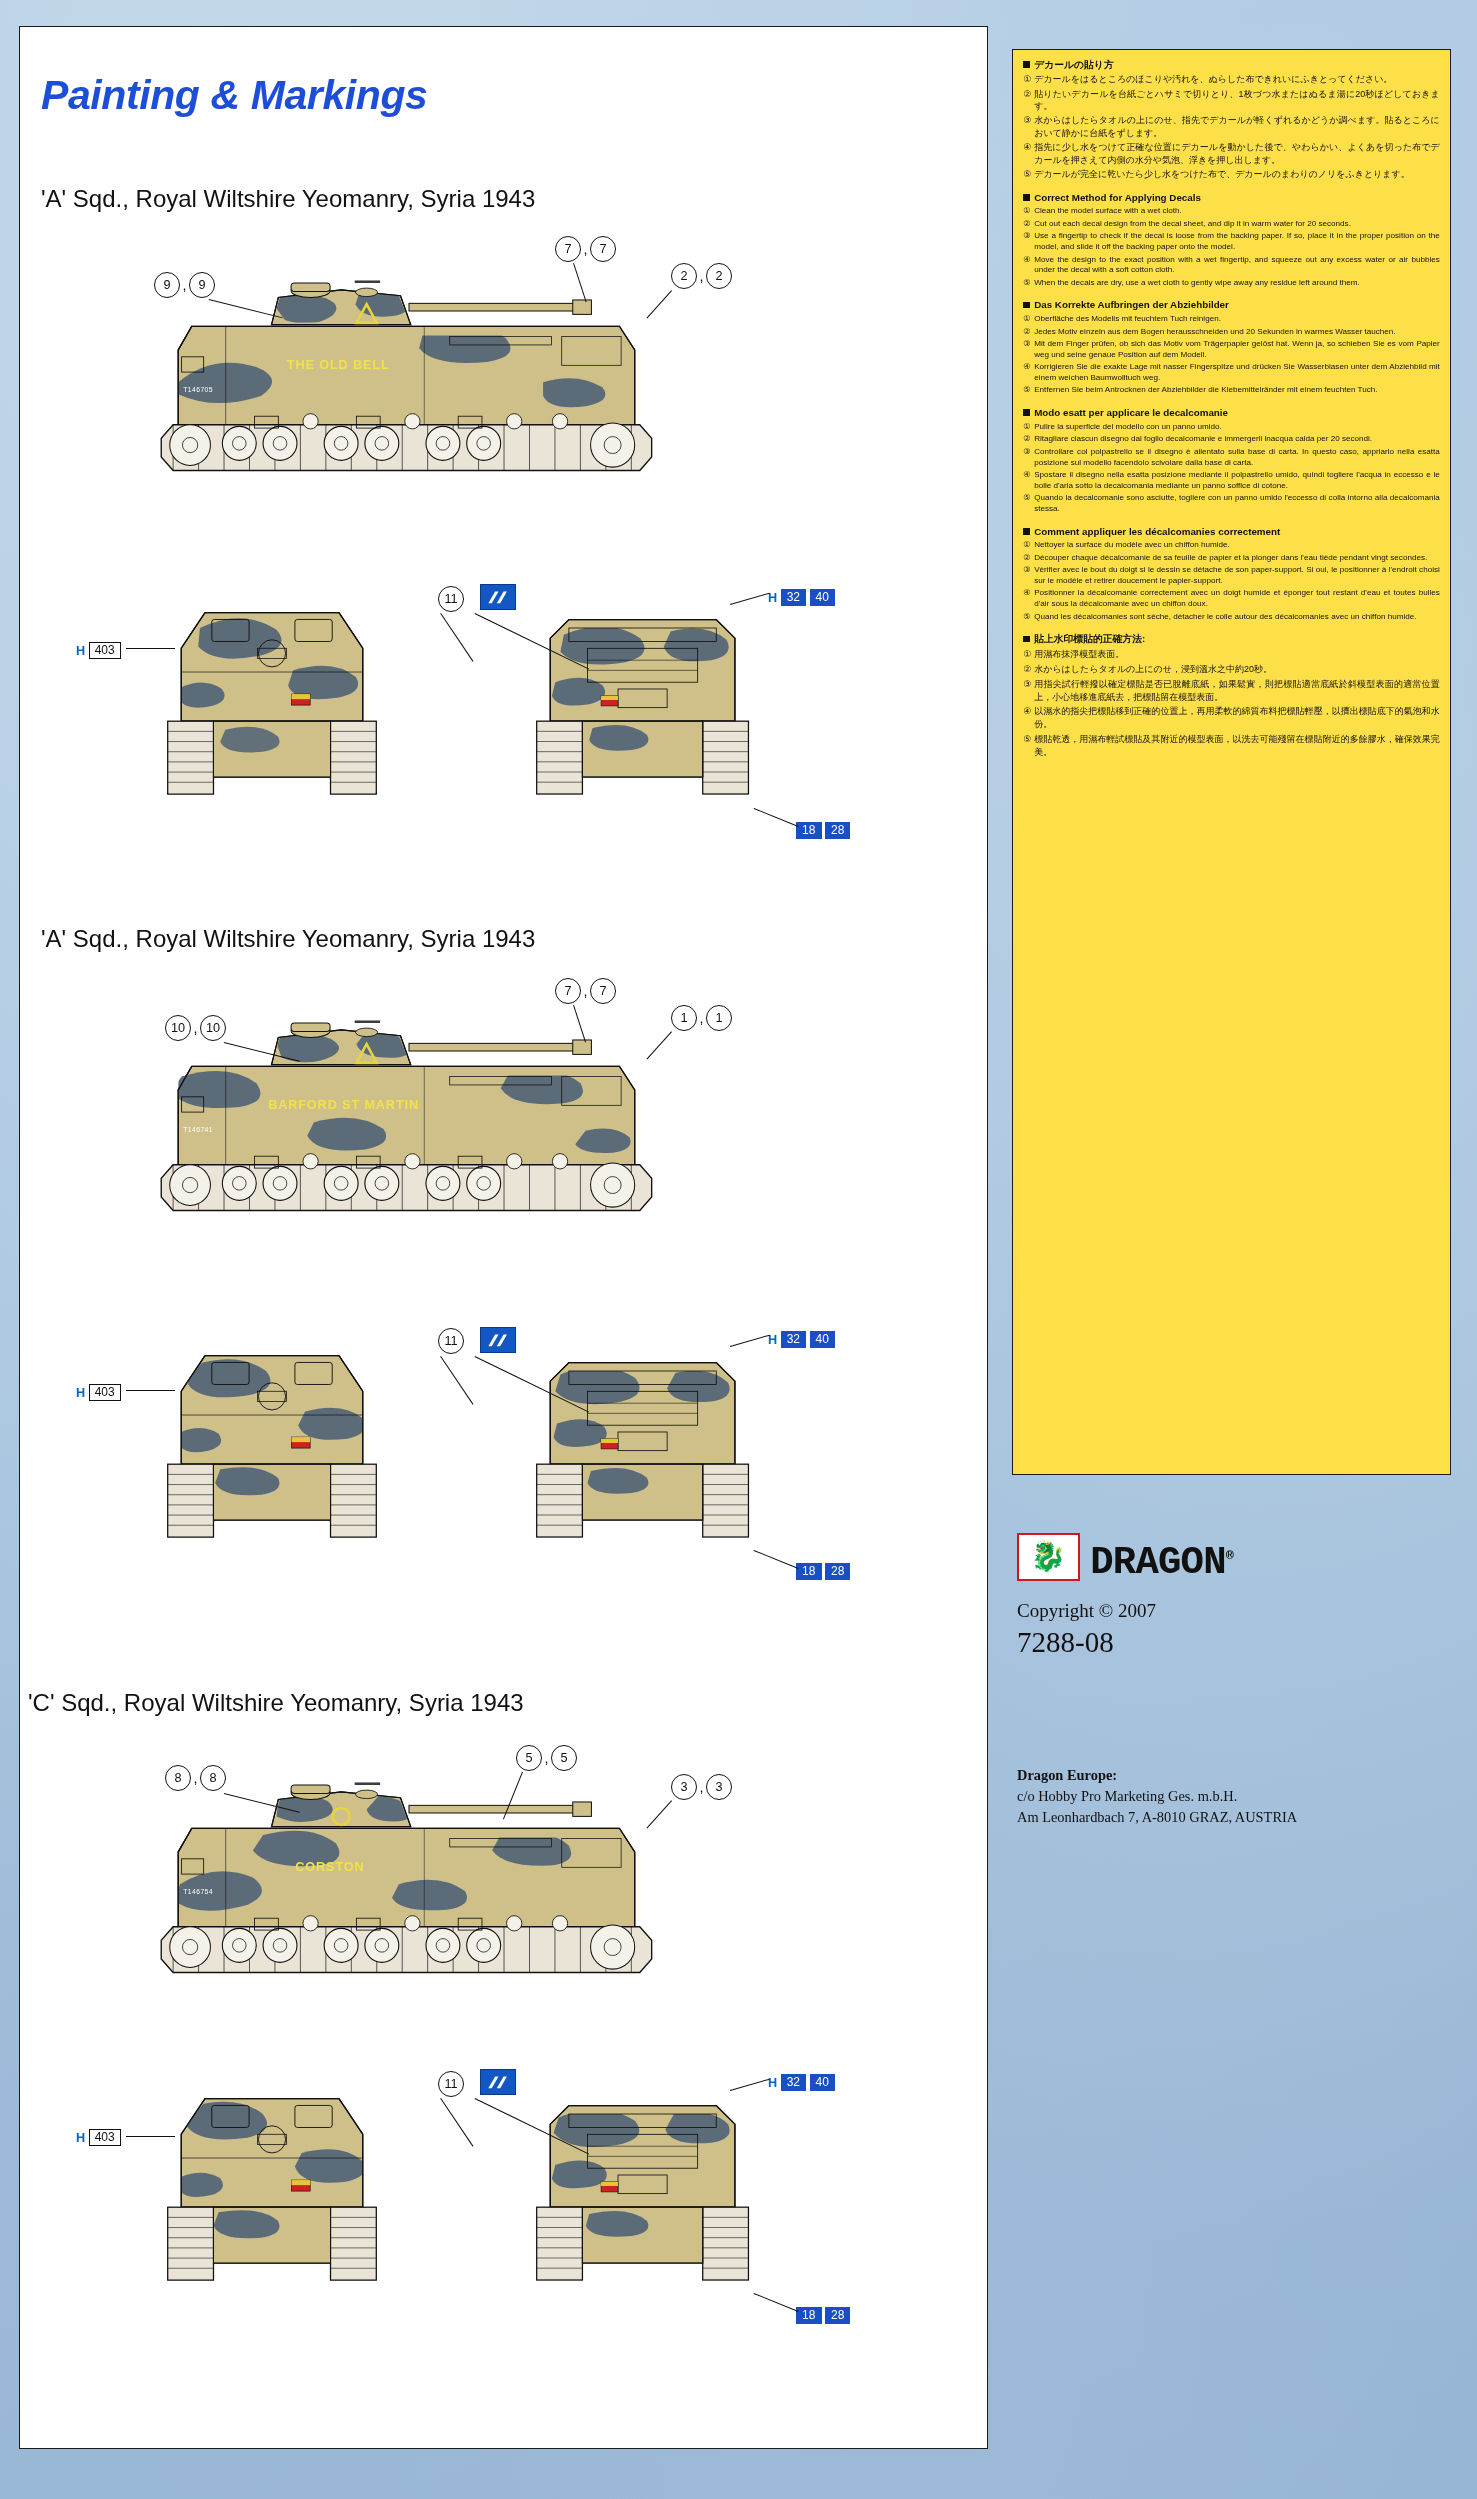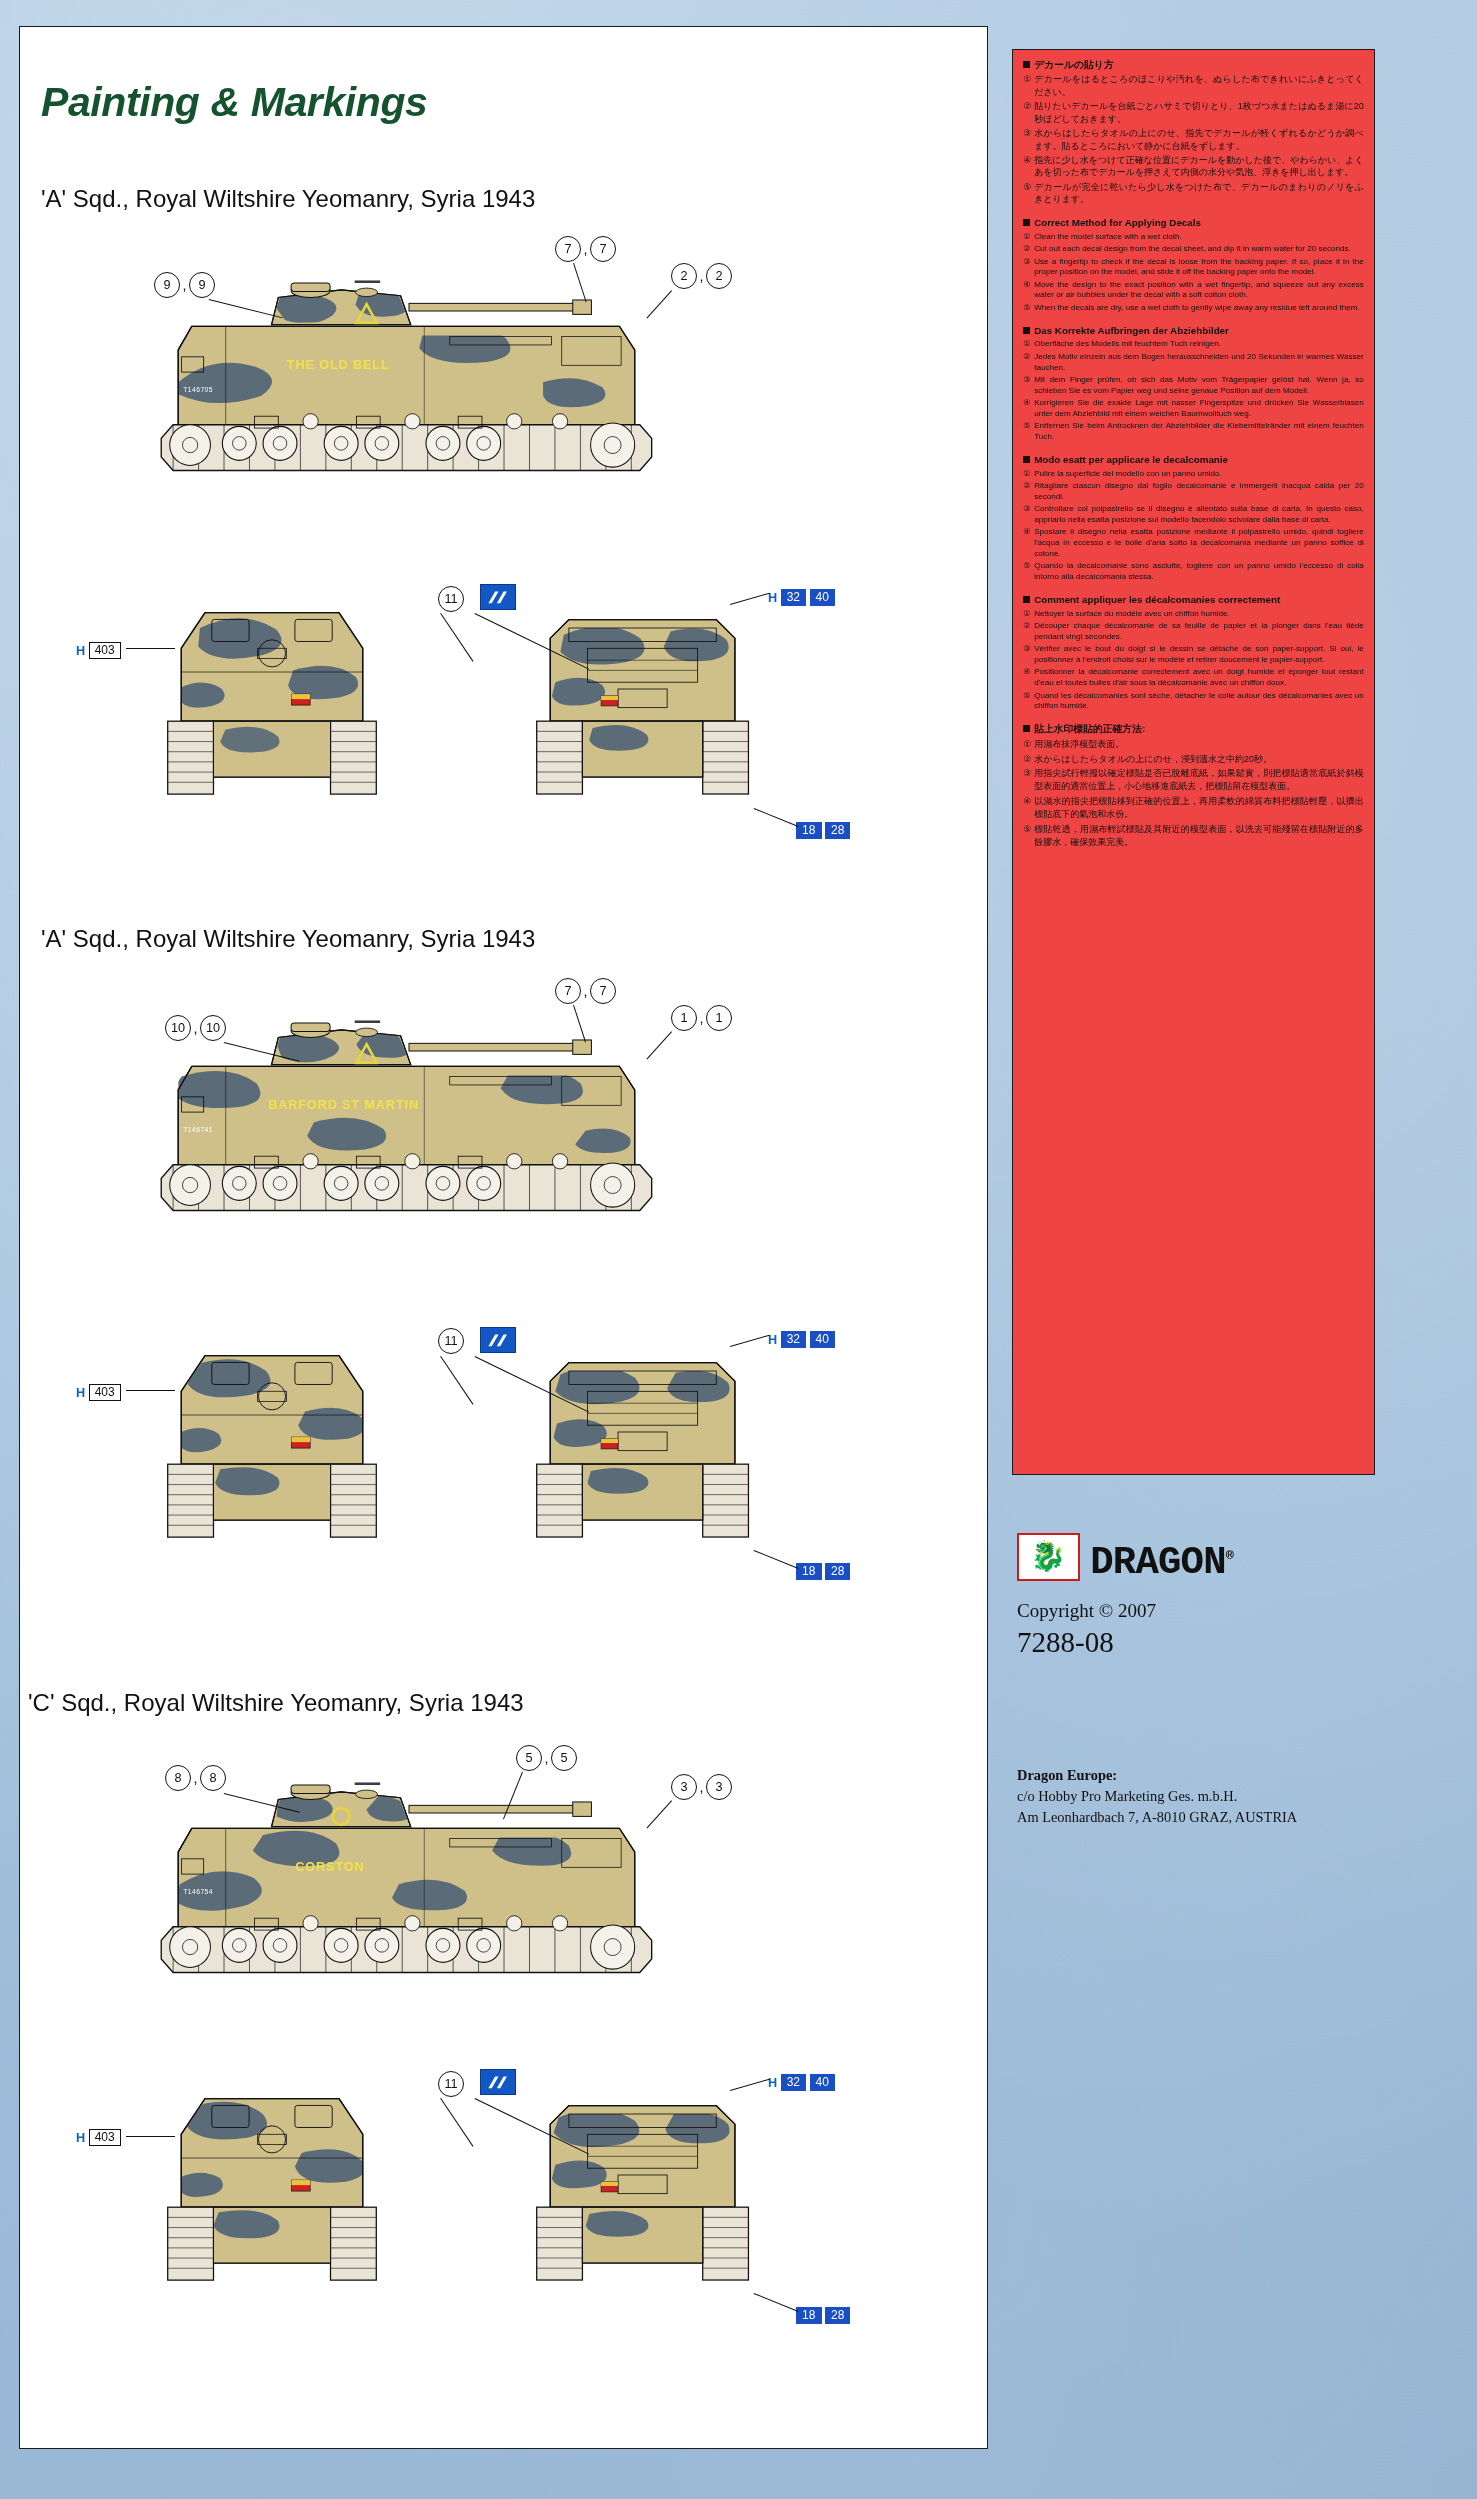--- a/index.html
+++ b/index.html
@@ -26,30 +26,30 @@
   
   .left-panel {
     position:absolute;
     left:18.7px; top:25.5px; width:969px; height:2423px;
     background:#ffffff;
     border:1.7px solid #1b1b1b;
   }
   
   .right-panel {
     position:absolute;
-    left:1012px; top:49px; width:363px; height:1426px;
-    background:#ef4444;
+    left:1012px; top:49px; width:439px; height:1426px;
+    background:#fde047;
     border:1.3px solid #1b1b1b;
     padding:8.5px 10.2px;
   }
   
   .main-title {
-    position:absolute; left:41px; top:79px;
+    position:absolute; left:41px; top:72px;
     font-size:41px; font-weight:bold; font-style:italic;
-    color:#14532d; letter-spacing:-0.4px;
+    color:#1d4ed8; letter-spacing:-0.4px;
     font-family:"Liberation Sans", sans-serif;
   }
   .subtitle-row {
     position:absolute; left:42px; top:129px;
     width:900px;
     display:flex; align-items:baseline; gap:0;
     font-size:12.7px; color:#111;
   }
   .subtitle-row .st { margin-right:31px; white-space:nowrap; }
   .subtitle-row .st.jp { font-size:12.7px; letter-spacing:0.8px; }

